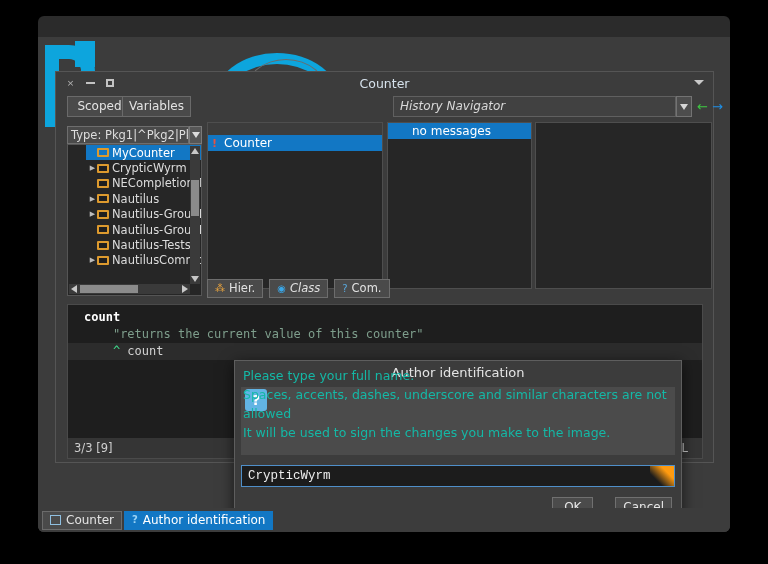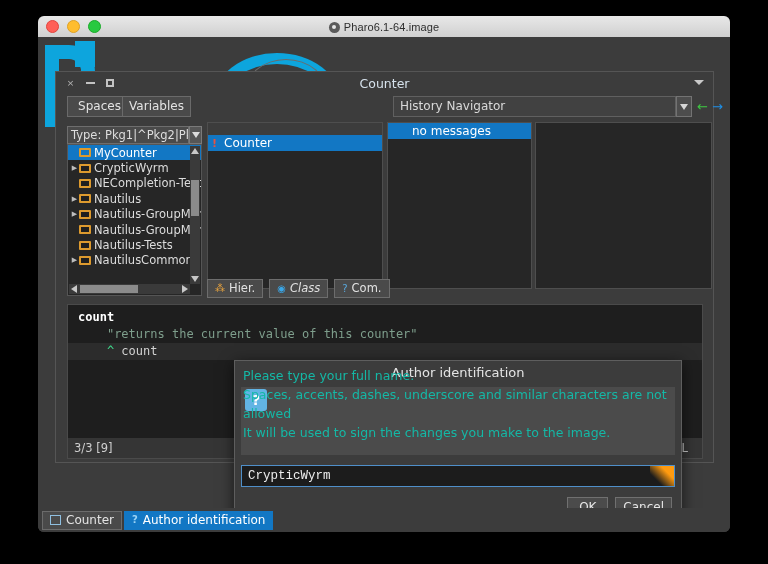--- a/index.html
+++ b/index.html
@@ -229,20 +229,21 @@
     top: 2px;
     width: 283px;
     height: 21px;
     background: #414141;
     border: 1px solid #606060;
     box-sizing: border-box;
     color: #d9d9d9;
     font-size: 12px;
     line-height: 19px;
     padding-left: 6px;
+    font-style: italic;
   }
   .histnav-drop {
     position: absolute;
     left: 620px;
     top: 2px;
     width: 16px; height: 21px;
     background: #4d4d4d;
     border: 1px solid #737373;
     box-sizing: border-box;
   }
@@ -310,20 +311,21 @@
   }
   .pkg-row {
     height: 15.4px;
     display: flex;
     align-items: center;
     font-size: 11.5px;
     color: #dcdcdc;
     padding-left: 2px;
     white-space: nowrap;
     cursor: default;
+    margin-left: 18px;
   }
   .pkg-row.sel { background: #1277c4; color: #ffffff; }
   .pkg-tri {
     width: 9px;
     flex: 0 0 9px;
     font-size: 7px;
     color: #bdbdbd;
     text-align: center;
   }
   .pkg-folder {
@@ -485,21 +487,21 @@
     width: 636px;
     height: 146px;
     background: #1e1e1e;
     border: 1px solid #4a4a4a;
     box-sizing: border-box;
     font-family: "DejaVu Sans Mono", monospace;
     font-size: 12px;
     padding-top: 4px;
     overflow: hidden;
   }
-  .code-line { height: 17px; line-height: 17px; padding-left: 10px; white-space: pre; }
+  .code-line { height: 17px; line-height: 17px; padding-left: 16px; white-space: pre; }
   .code-line.hl { background: #2c2c2c; }
   .c-sel { color: #ffffff; font-weight: bold; }
   .c-comment { color: #7e9e8c; }
   .c-caret { color: #3fdc8d; }
   .c-var { color: #d2d2d2; }
 
   .statusbar {
     position: absolute;
     left: 11px; top: 366px;
     width: 636px;
@@ -596,21 +598,21 @@
     position: absolute;
     right: 0; top: 0;
     width: 24px; height: 20px;
     background: linear-gradient(225deg, #ff9b10 0%, #ff9b10 30%, rgba(255,155,16,0) 72%);
     pointer-events: none;
   }
   .dlg-buttons {
     position: absolute;
     right: 9px; bottom: 7px;
     display: flex;
-    gap: 7px;
+    gap: 22px;
     text-decoration: underline;
   }
   .dlg-btn {
     min-width: 41px;
     height: 20px;
     background: #4b4b4b;
     border: 1px solid #707070;
     box-sizing: border-box;
     color: #e6e6e6;
     font-size: 12px;
@@ -659,30 +661,20 @@
   }
   .ti-q { color: #9bd3f5; font-weight: bold; }
 </style>
 </head>
 <body>
 
 <div class="root">
 
   <div class="osx-window">
 
-    <div class="osx-titlebar">
-      <div class="traffic">
-        <span class="dot red"></span>
-        <span class="dot yellow"></span>
-        <span class="dot green"></span>
-      </div>
-      <div class="osx-title">
-        <span class="osx-title-icon"></span><span>Pharo6.1-64.image</span>
-      </div>
-    </div>
 
     <div class="pharo-desktop">
 
       <div class="logo-p">
         <div class="stem"></div>
         <div class="bowl"></div>
         <div class="bar"></div>
       </div>
       <div class="logo-arc"></div>
       <div class="logo-arc-thin"></div>
@@ -693,21 +685,21 @@
           <div class="cw-ctrls">
             <span class="cw-ctrl">×</span>
             <span class="cw-ctrl min"></span>
             <span class="cw-ctrl sq"></span>
           </div>
           <div class="cw-title">Counter</div>
           <div class="cw-menu-arrow"></div>
         </div>
 
         <div class="cw-toolrow">
-          <div class="tbtn" id="btn-scoped">Spaces</div>
+          <div class="tbtn" id="btn-scoped">Scoped</div>
           <div class="tbtn" id="btn-variables">Variables</div>
 
           <div class="histnav">History Navigator</div>
           <div class="histnav-drop"></div>
           <div class="nav-arrow" id="nav-back">←</div>
           <div class="nav-arrow" id="nav-fwd">→</div>
         </div>
 
         <div class="typefield">Type: Pkg1|^Pkg2|Pk.*Co</div>
         <div class="typefield-drop"></div>

